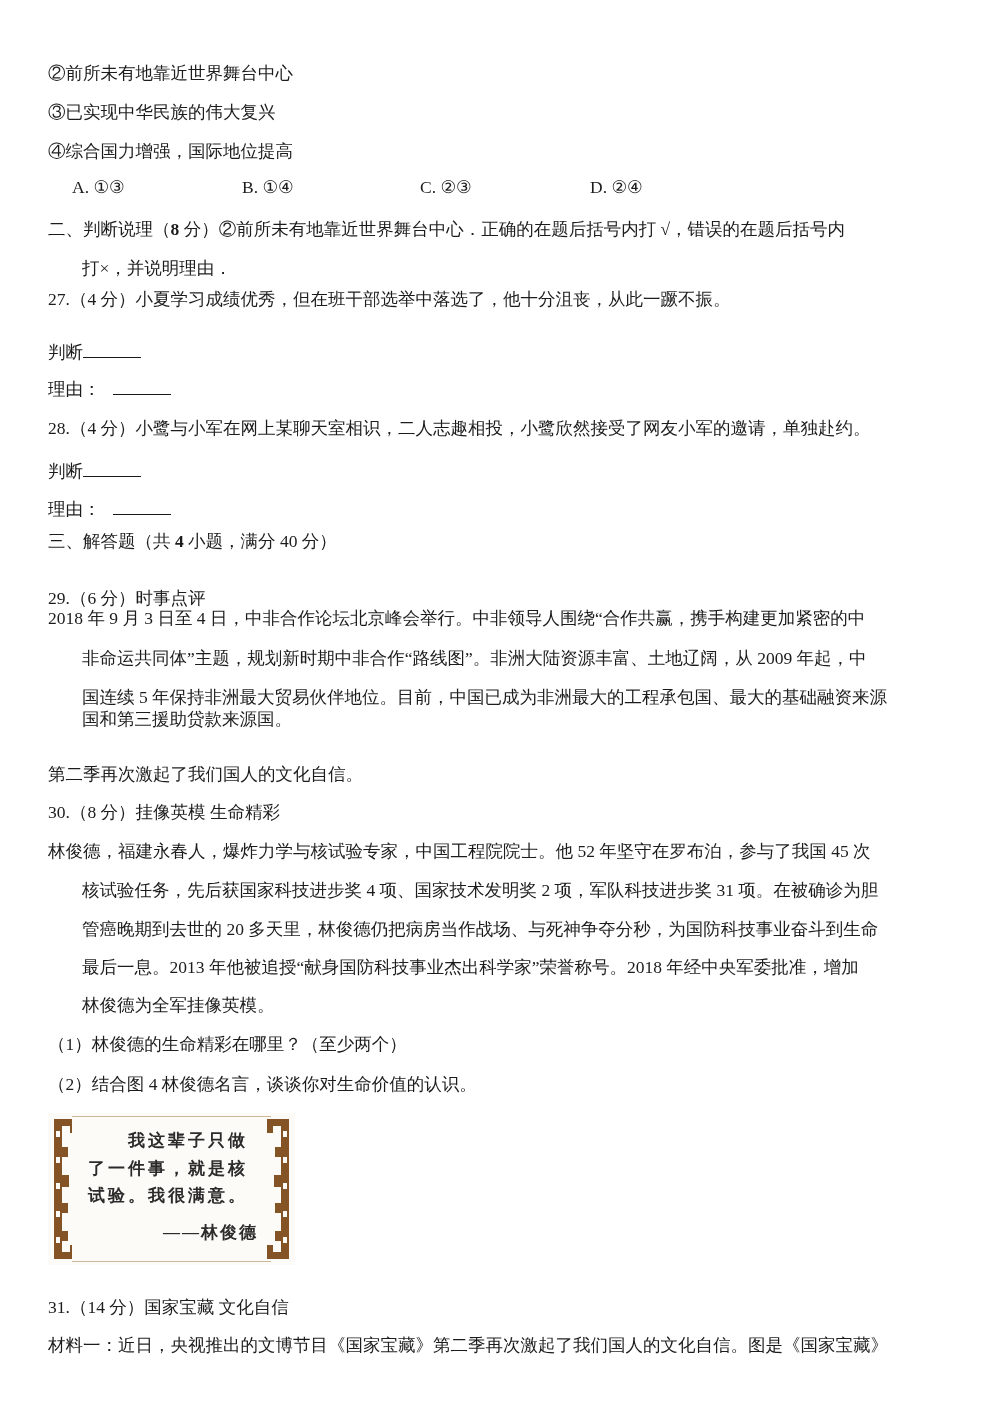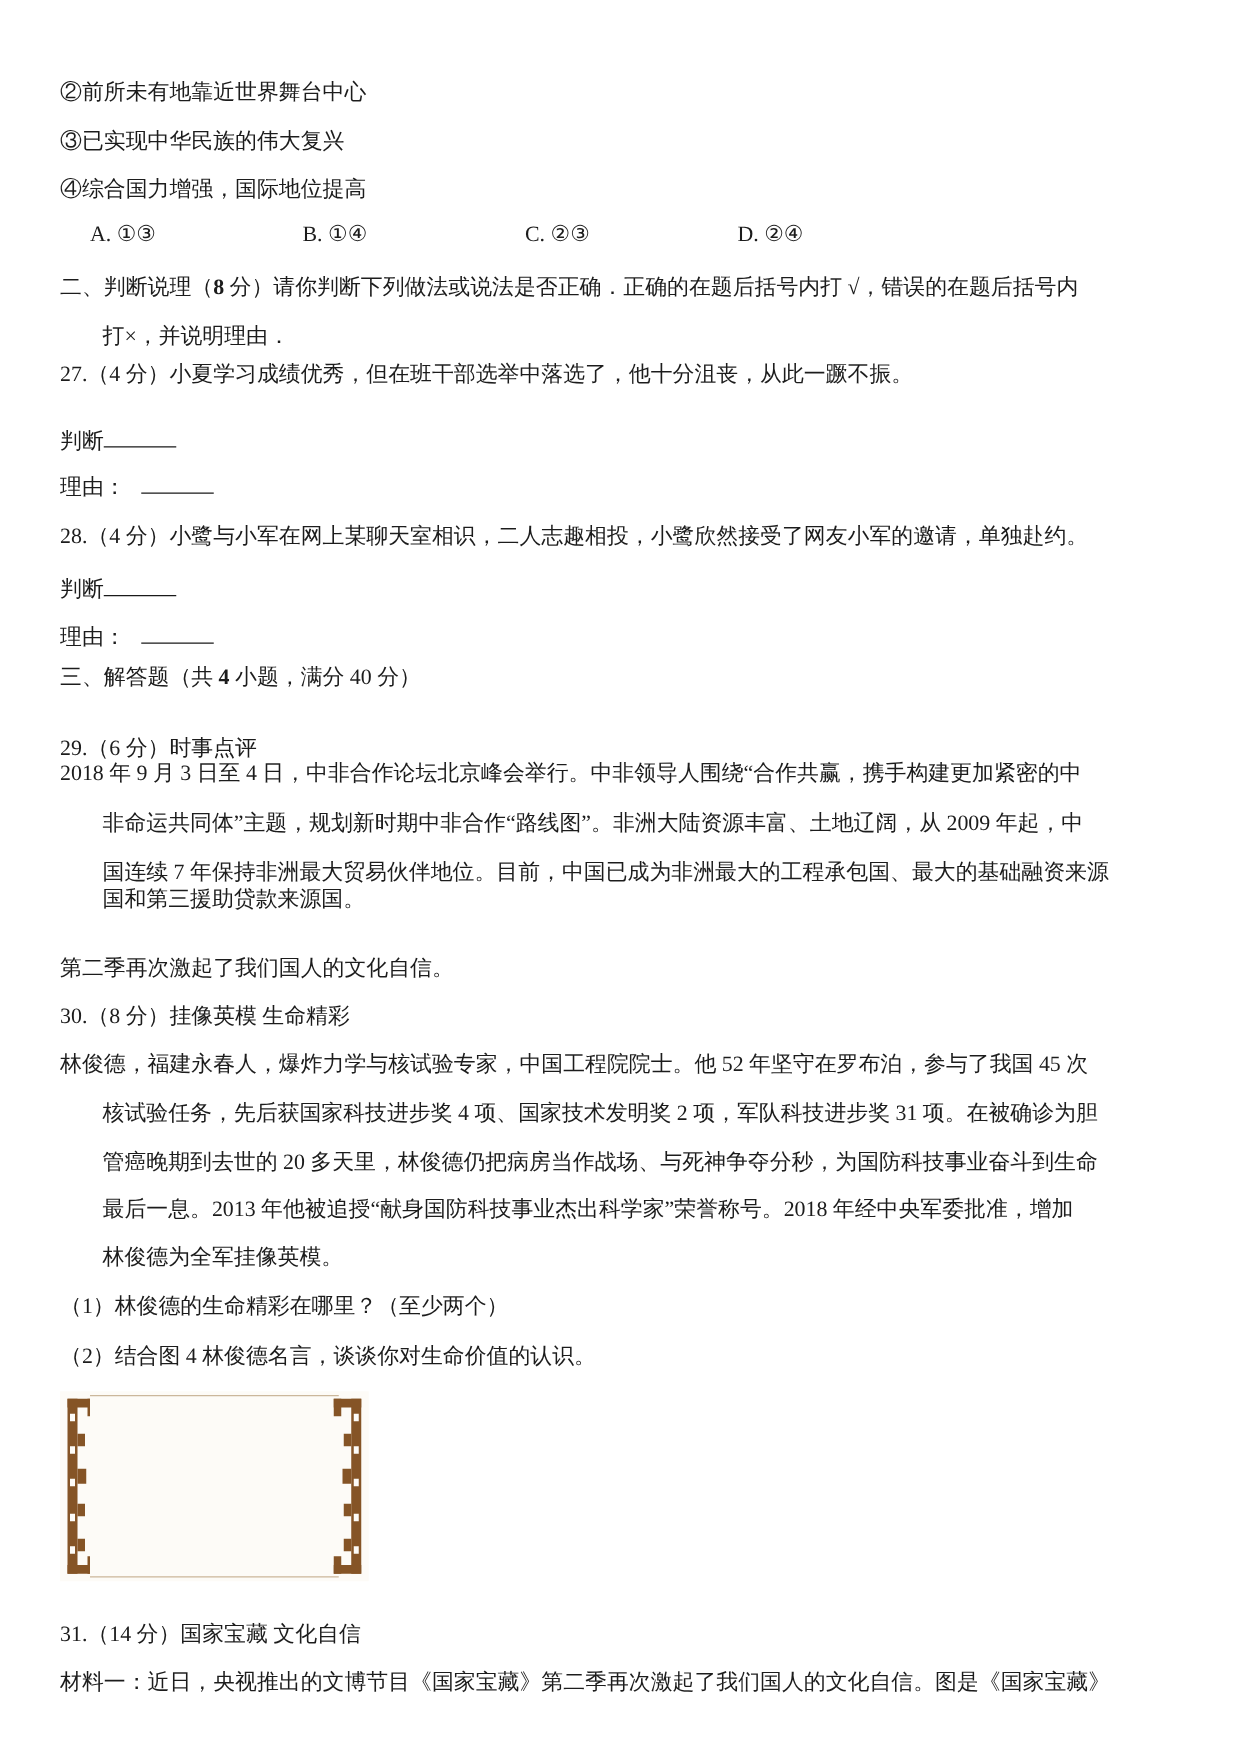--- a/index.html
+++ b/index.html
@@ -45,33 +45,33 @@
   <div id="lines-root">
       <div class="line" style="top: 62px; left: 48px;"><span>②前所未有地靠近世界舞台中心</span></div>
       <div class="line" style="top: 101px; left: 48px;"><span>③已实现中华民族的伟大复兴</span></div>
       <div class="line" style="top: 140px; left: 48px;"><span>④综合国力增强，国际地位提高</span></div>
       <div class="line choices-row" style="top: 176px; left: 0px;">
         <span class="choice" style="left: 72px;">A. ①③</span>
         <span class="choice" style="left: 242px;">B. ①④</span>
         <span class="choice" style="left: 420px;">C. ②③</span>
         <span class="choice" style="left: 590px;">D. ②④</span>
       </div>
-      <div class="line" style="top: 218px; left: 48px;"><span>二、判断说理（</span><span style="font-weight: bold;">8</span><span> 分）请你判断下列做法或说法是否正确．正确的在题后括号内打 √，错误的在题后括号内</span></div>
+      <div class="line" style="top: 218px; left: 48px;"><span>二、判断说理（</span><span style="font-weight: bold;">8</span><span> 分）②前所未有地靠近世界舞台中心．正确的在题后括号内打 √，错误的在题后括号内</span></div>
       <div class="line" style="top: 257px; left: 82px;"><span>打×，并说明理由．</span></div>
       <div class="line" style="top: 288px; left: 48px;"><span>27.（4 分）小夏学习成绩优秀，但在班干部选举中落选了，他十分沮丧，从此一蹶不振。</span></div>
       <div class="line" style="top: 341px; left: 48px;"><span>判断</span><span class="blank"></span></div>
       <div class="line" style="top: 378px; left: 48px;"><span>理由：</span><span class="blank gap"></span></div>
       <div class="line" style="top: 417px; left: 48px;"><span>28.（4 分）小鹭与小军在网上某聊天室相识，二人志趣相投，小鹭欣然接受了网友小军的邀请，单独赴约。</span></div>
       <div class="line" style="top: 460px; left: 48px;"><span>判断</span><span class="blank"></span></div>
       <div class="line" style="top: 498px; left: 48px;"><span>理由：</span><span class="blank gap"></span></div>
       <div class="line" style="top: 530px; left: 48px;"><span>三、解答题（共 </span><span style="font-weight: bold;">4</span><span> 小题，满分 </span><span style="font-weight: normal;">40</span><span> 分）</span></div>
       <div class="line" style="top: 587px; left: 48px;"><span>29.（6 分）时事点评</span></div>
       <div class="line" style="top: 607px; left: 48px;"><span>2018 年 9 月 3 日至 4 日，中非合作论坛北京峰会举行。中非领导人围绕“合作共赢，携手构建更加紧密的中</span></div>
       <div class="line" style="top: 647px; left: 82px;"><span>非命运共同体”主题，规划新时期中非合作“路线图”。非洲大陆资源丰富、土地辽阔，从 2009 年起，中</span></div>
-      <div class="line" style="top: 686px; left: 82px;"><span>国连续 7 年保持非洲最大贸易伙伴地位。目前，中国已成为非洲最大的工程承包国、最大的基础融资来源</span></div>
+      <div class="line" style="top: 686px; left: 82px;"><span>国连续 5 年保持非洲最大贸易伙伴地位。目前，中国已成为非洲最大的工程承包国、最大的基础融资来源</span></div>
       <div class="line" style="top: 708px; left: 82px;"><span>国和第三援助贷款来源国。</span></div>
       <div class="line" style="top: 763px; left: 48px;"><span>第二季再次激起了我们国人的文化自信。</span></div>
       <div class="line" style="top: 801px; left: 48px;"><span>30.（8 分）挂像英模 生命精彩</span></div>
       <div class="line" style="top: 840px; left: 48px;"><span>林俊德，福建永春人，爆炸力学与核试验专家，中国工程院院士。他 52 年坚守在罗布泊，参与了我国 45 次</span></div>
       <div class="line" style="top: 879px; left: 82px;"><span>核试验任务，先后获国家科技进步奖 4 项、国家技术发明奖 2 项，军队科技进步奖 31 项。在被确诊为胆</span></div>
       <div class="line" style="top: 918px; left: 82px;"><span>管癌晚期到去世的 20 多天里，林俊德仍把病房当作战场、与死神争夺分秒，为国防科技事业奋斗到生命</span></div>
       <div class="line" style="top: 956px; left: 82px;"><span>最后一息。2013 年他被追授“献身国防科技事业杰出科学家”荣誉称号。2018 年经中央军委批准，增加</span></div>
       <div class="line" style="top: 994px; left: 82px;"><span>林俊德为全军挂像英模。</span></div>
       <div class="line" style="top: 1033px; left: 48px;"><span>（1）林俊德的生命精彩在哪里？（至少两个）</span></div>
       <div class="line" style="top: 1073px; left: 48px;"><span>（2）结合图 4 林俊德名言，谈谈你对生命价值的认识。</span></div>
@@ -96,20 +96,26 @@
         <rect x="8" y="18" width="4" height="6"></rect>
         <rect x="8" y="44" width="4" height="6"></rect>
         <rect x="8" y="70" width="4" height="6"></rect>
         <rect x="8" y="98" width="4" height="6"></rect>
         <rect x="8" y="124" width="4" height="6"></rect>
       </g>
     </svg>
 
     <div class="q-inner"></div>
 
+    <div class="q-text" style="color: rgb(43, 43, 43);">
+      <div class="q-line q-indent">我这辈子只做</div>
+      <div class="q-line">了一件事，就是核</div>
+      <div class="q-line">试验。我很满意。</div>
+      <div class="q-sign">——林俊德</div>
+    </div>
 
     <svg class="orn right" viewBox="0 0 30 152" preserveAspectRatio="none">
       <g fill="#855426">
         <rect x="6" y="6" width="8" height="140"></rect>
         <rect x="6" y="6" width="22" height="7"></rect>
         <rect x="22" y="6" width="6" height="14"></rect>
         <rect x="6" y="139" width="22" height="7"></rect>
         <rect x="22" y="132" width="6" height="14"></rect>
         <rect x="14" y="34" width="6" height="10"></rect>
         <rect x="14" y="62" width="7" height="12"></rect>

